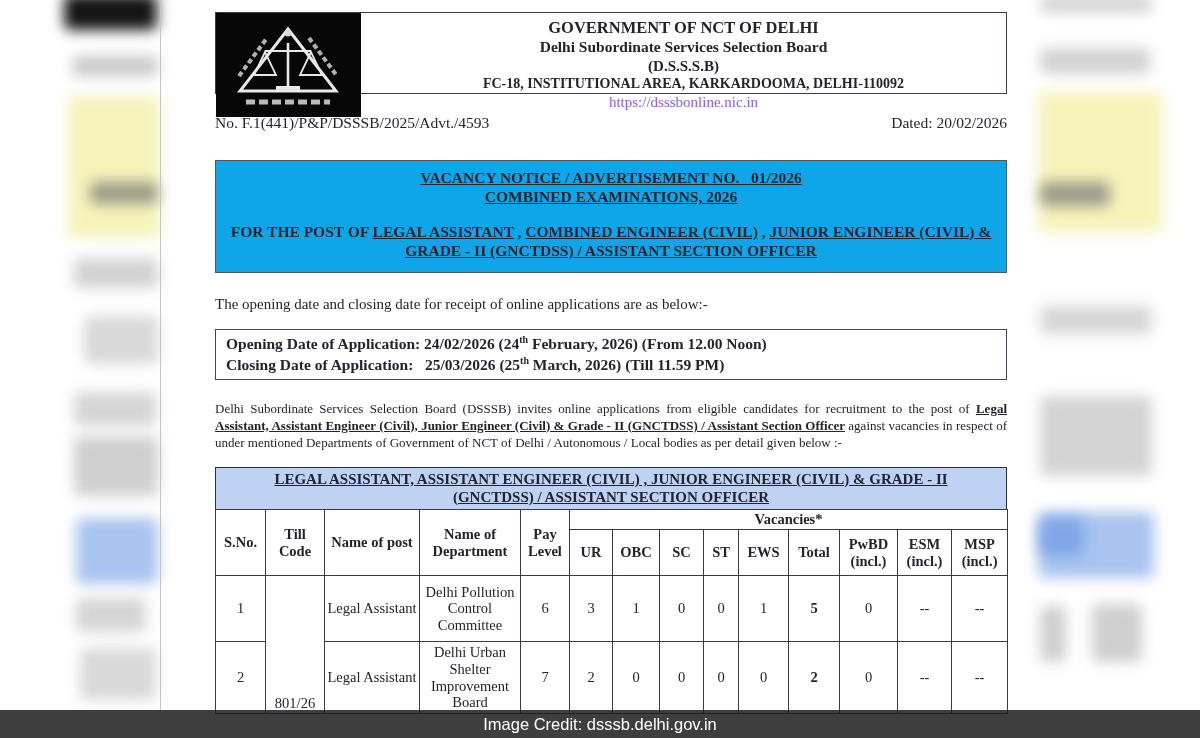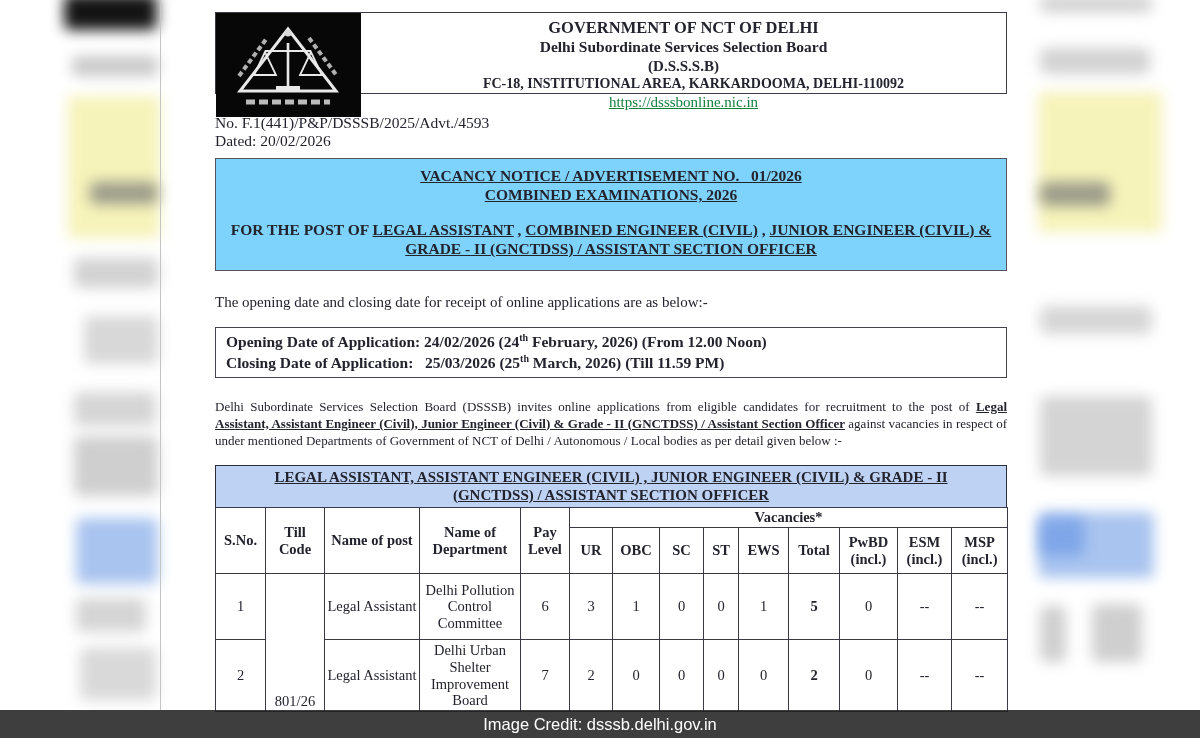--- a/index.html
+++ b/index.html
@@ -16,25 +16,25 @@
   
   .doc { position:absolute; left:215px; top:12px; width:792px; }
 
   .doc-header { display:flex; border:1.3px solid #3c3c48; height:82px; background:#fff; }
   .logo-box { width:145px; height:100%; background:#070707; flex:0 0 145px; }
   .hdr-text { flex:1; text-align:center; padding-top:5px; line-height:1.22; }
   .hdr-l1 { font-weight:bold; font-size:16.5px; }
   .hdr-l2 { font-weight:bold; font-size:15.5px; }
   .hdr-l3 { font-weight:bold; font-size:15px; }
   .hdr-l4 { font-weight:bold; font-size:14px;margin-left:20px; }
-  .hdr-web { font-size:15px; text-decoration:underline; color:#15803d; display:inline-block; margin-top:1px; cursor:pointer; }
-
-  .ref-line { display:flex; justify-content:space-between; margin-top:20px; font-size:15.5px;flex-direction:column; }
-
-  .notice-box { margin-top:8px; background:#7dd3fc; border:1.4px solid #54545e;
+  .hdr-web { font-size:15px; color:#8b5cf6; display:inline-block; margin-top:1px; cursor:pointer; }
+
+  .ref-line { display:flex; justify-content:space-between; margin-top:20px; font-size:15.5px; }
+
+  .notice-box { margin-top:28px; background:#0ea5e9; border:1.4px solid #54545e;
     text-align:center; font-weight:bold; font-size:15.5px; padding:7px 8px 11px; line-height:1.25; }
   .u { text-decoration:underline; }
   .notice-posts { margin-top:15px; }
 
   .intro-line { margin-top:23px; font-size:15px; }
 
   .dates-box { margin-top:16px; border:1.3px solid #44444e; padding:3px 10px 3px;
     font-weight:bold; font-size:15.5px; line-height:1.38; background:#fff; }
   sup { font-size:10px; }
 

